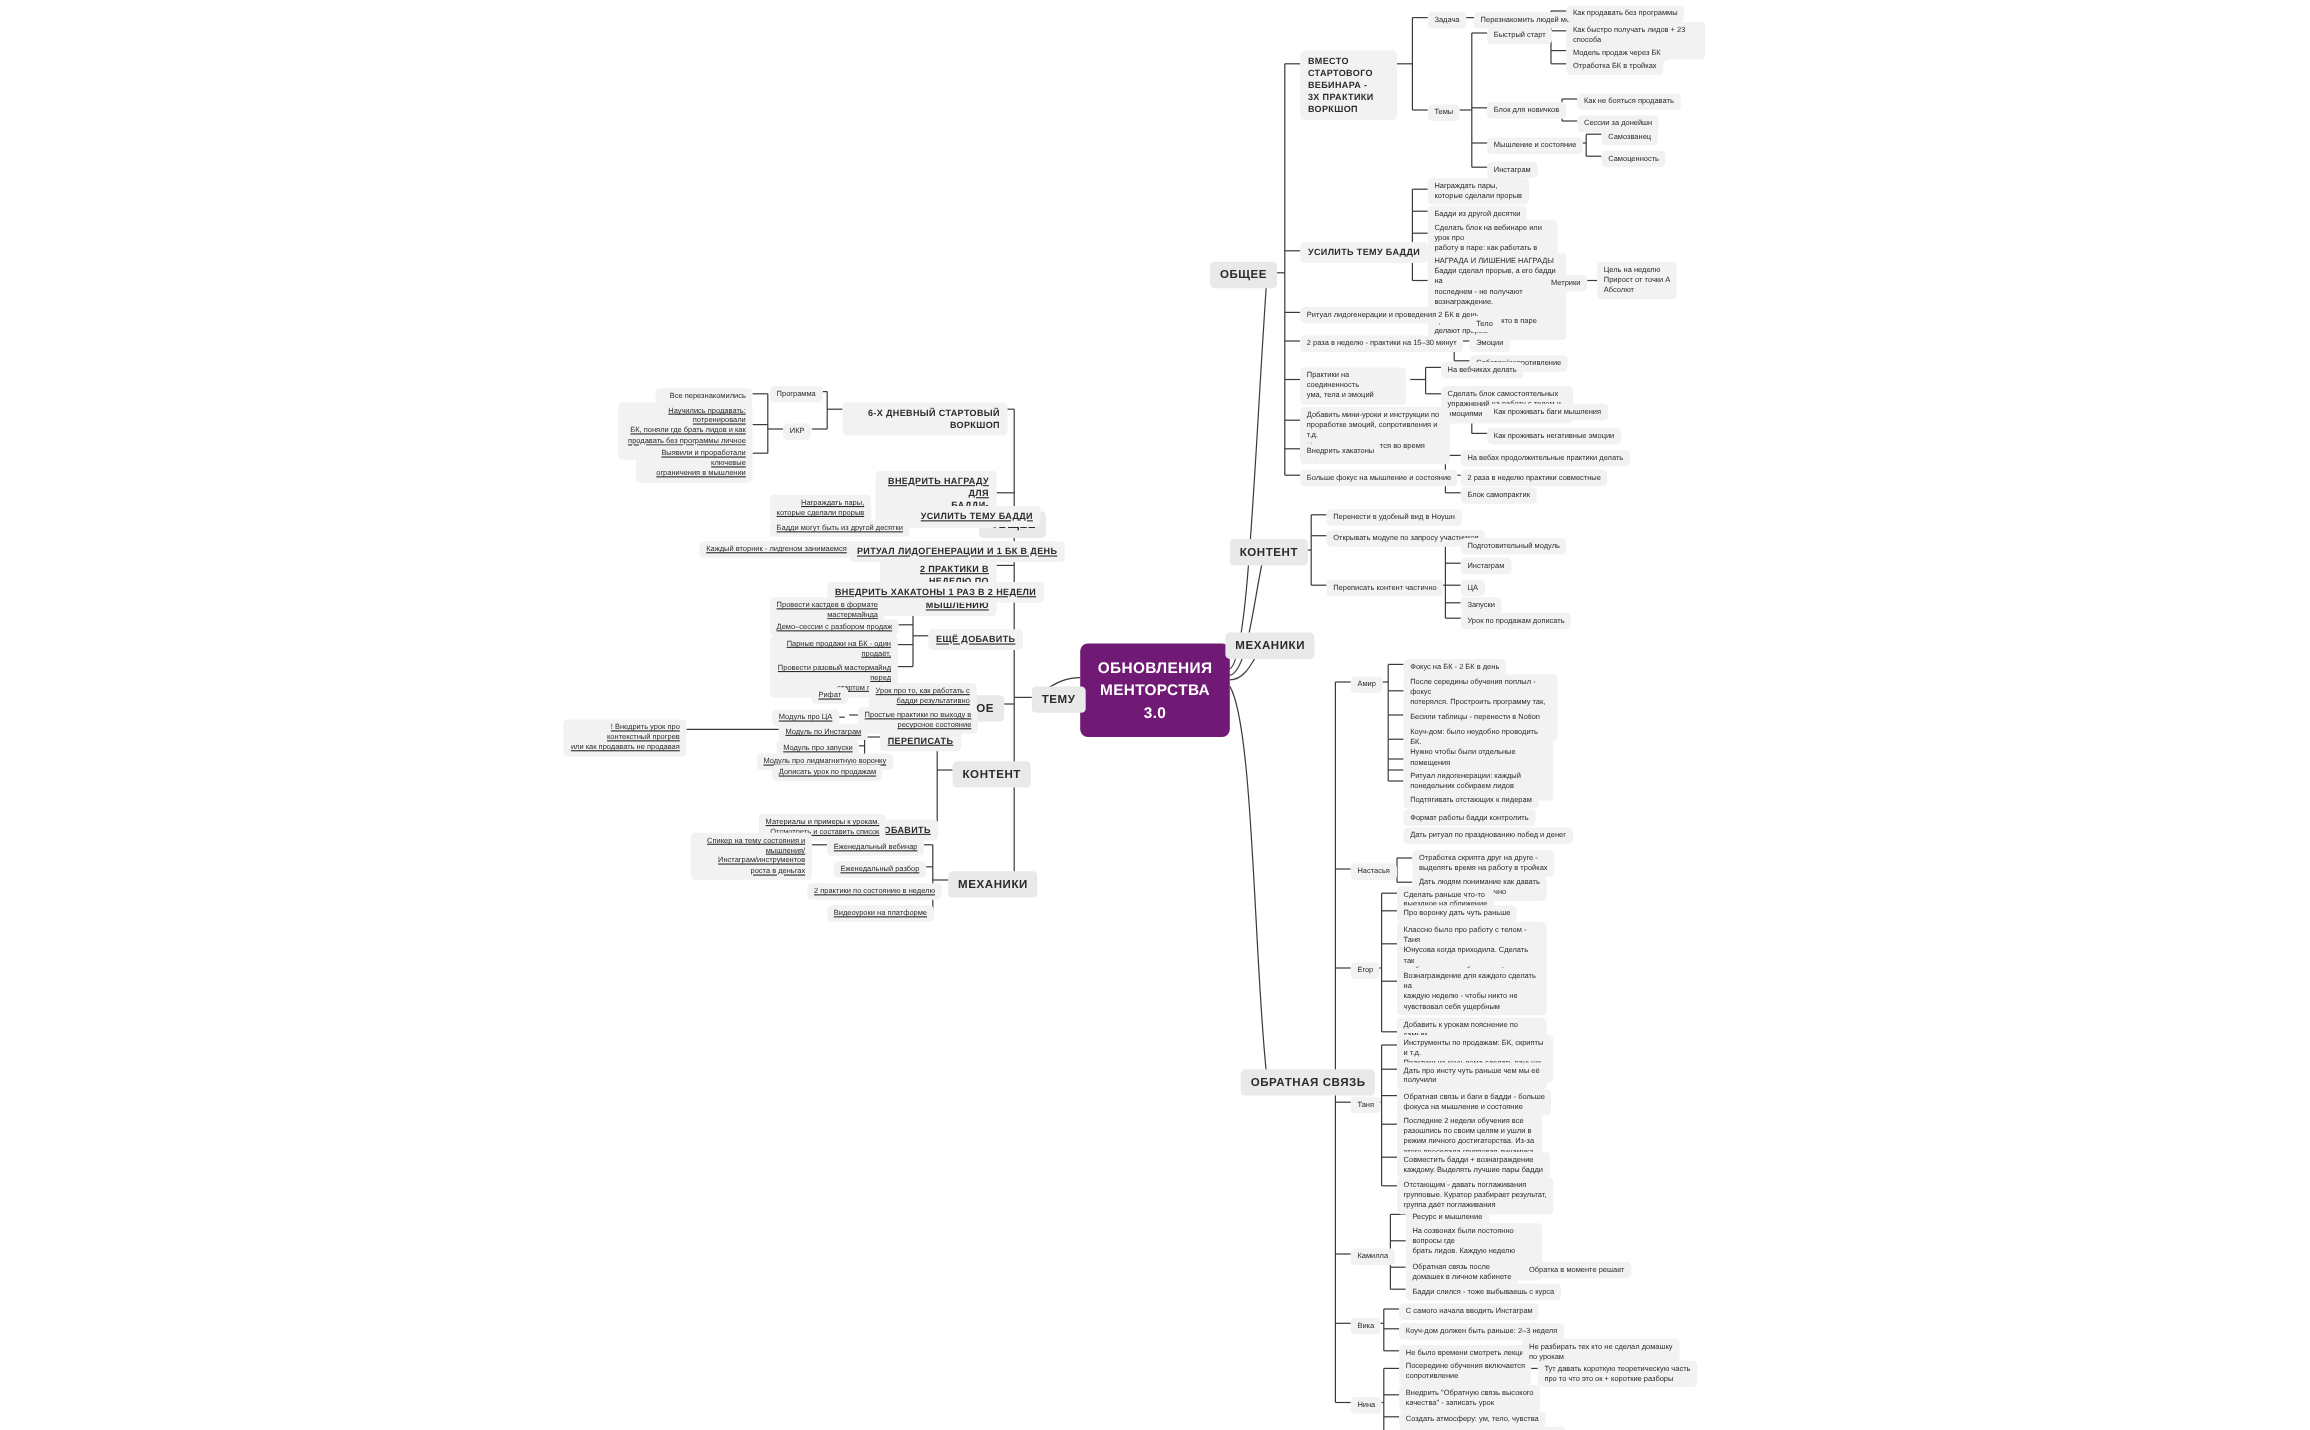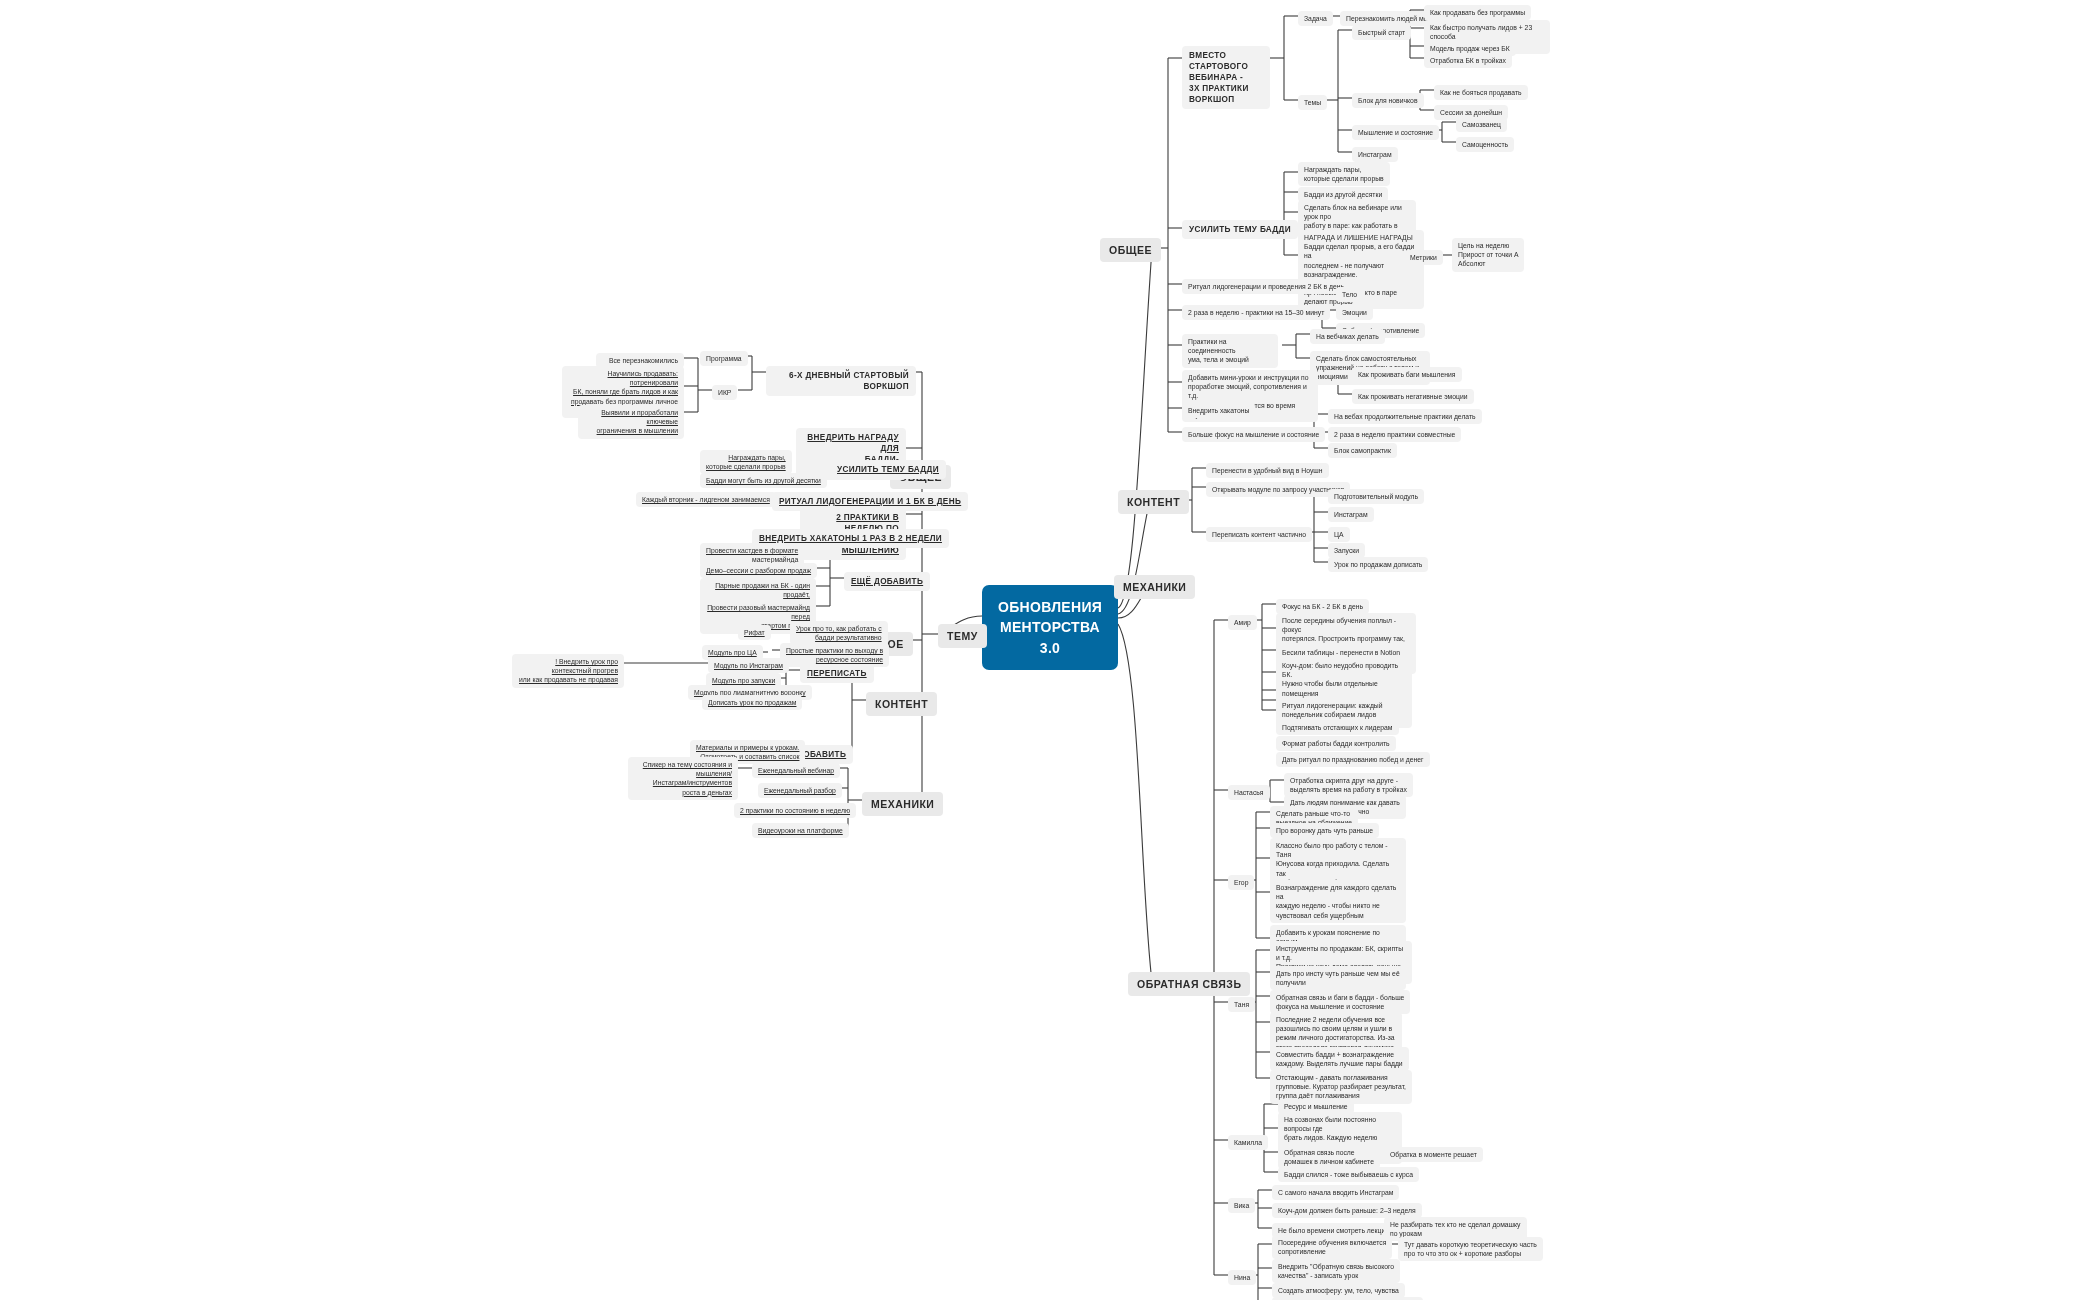--- a/index.html
+++ b/index.html
@@ -24,21 +24,21 @@
   .node {
     position: absolute;
     background: #f2f2f2;
     border-radius: 4px;
     padding: 3px 6px;
     color: #2b2b2b;
     line-height: 1.35;
     white-space: pre-line;
   }
   .lvl-root {
-    background: #0369a1;
+    background: #701a75;
     color: #ffffff;
     font-weight: bold;
     font-size: 14px;
     letter-spacing: .3px;
     text-align: center;
     padding: 12px 16px;
     border-radius: 7px;
     line-height: 1.45;
   }
   .lvl-main {

